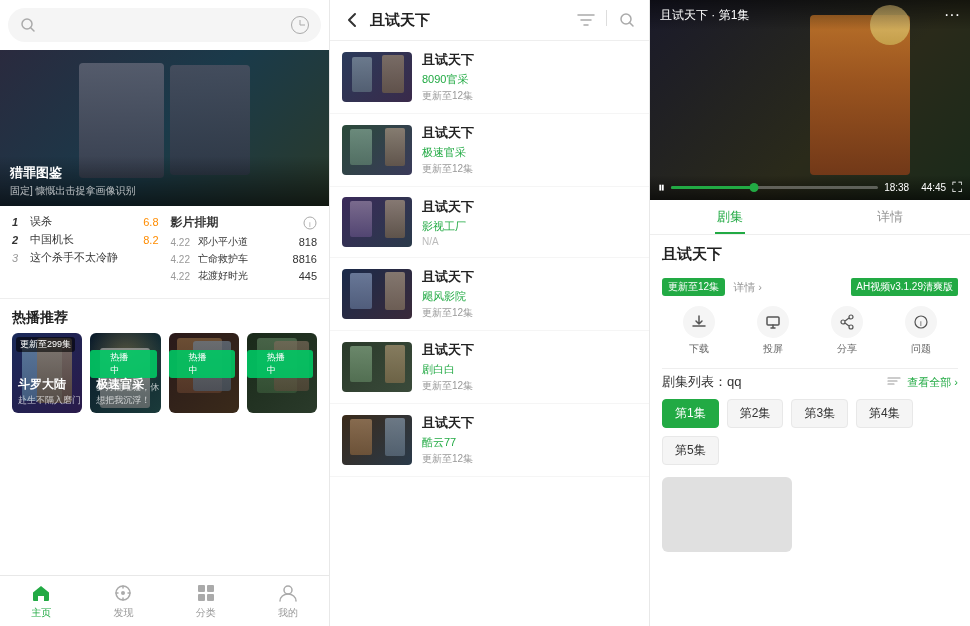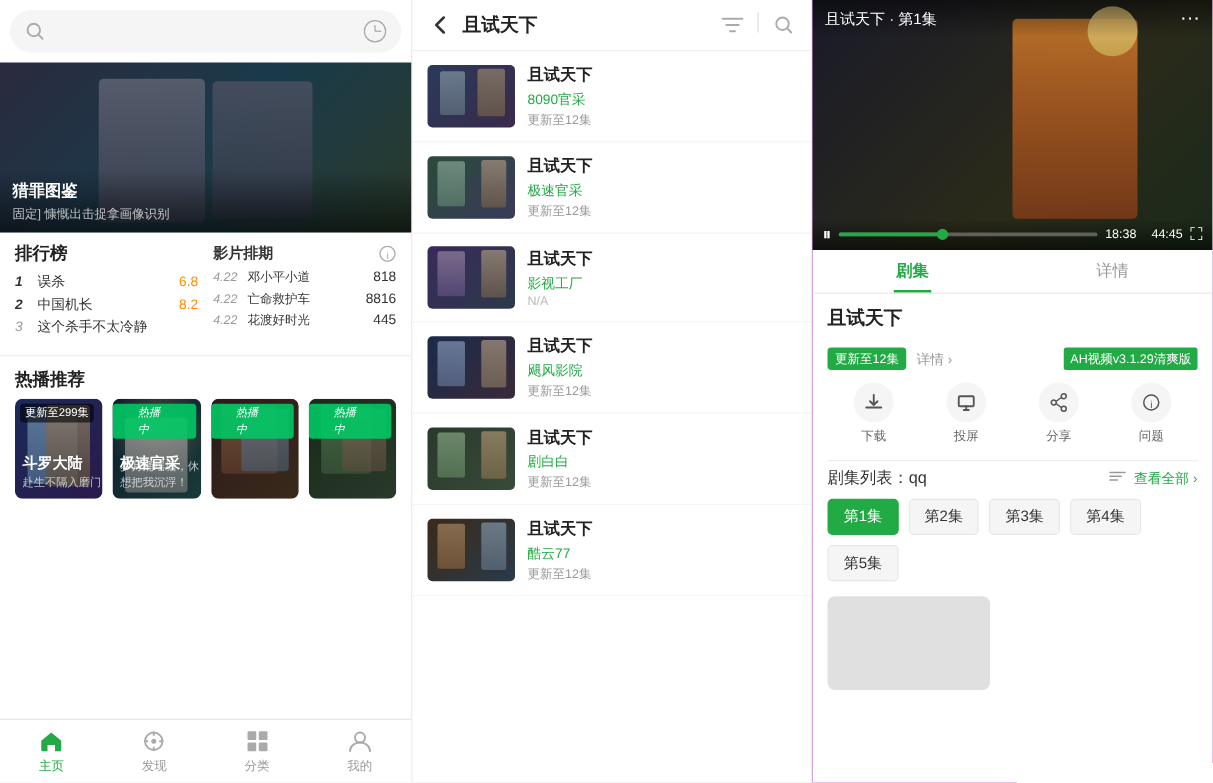--- a/index.html
+++ b/index.html
@@ -62,21 +62,21 @@
       position: absolute;
       top: 3px; left: 50%;
       width: 1px; height: 5px;
       background: #aaa;
       transform: translateX(-50%);
     }
 
     
     .hero-banner {
       width: 100%;
-      height: 136px;
+      height: 156px;
       background: linear-gradient(135deg, #2a2a3e 0%, #1a3a4a 50%, #2a3a2a 100%);
       position: relative;
       overflow: hidden;
       flex-shrink: 0;
     }
     .hero-overlay {
       position: absolute;
       bottom: 0; left: 0; right: 0;
       padding: 8px 10px;
       background: linear-gradient(transparent, rgba(0,0,0,0.6));
@@ -146,21 +146,21 @@
     .rank-num.top { color: #333; font-weight: bold; }
     .rank-name {
       color: #333;
       flex: 1;
       margin-left: 4px;
     }
     .rank-score {
       color: #ff8c00;
       margin-left: 4px;
     }
-    .rank-date { color: #999; font-size: 10px; margin-right: 4px; font-style: italic; }
+    .rank-date { color: #999; font-size: 10px; margin-right: 4px; }
     .rank-val { color: #333; font-size: 11px; }
 
     
     .hot-section {
       padding: 6px 12px 4px;
       flex: 1;
     }
     .hot-title {
       font-size: 14px;
       font-weight: bold;
@@ -193,27 +193,26 @@
       height: 100%;
       background: linear-gradient(135deg, #2a1a1a 0%, #3a2a1a 100%);
     }
     .hot-item-bg4 {
       width: 100%;
       height: 100%;
       background: linear-gradient(135deg, #1a2a1a 0%, #2a3a2a 100%);
     }
     .hot-badge {
       position: absolute;
-      top: 4px; right: 4px;
+      top: 17px; right: 4px;
       background: rgba(0,200,100,0.9);
       color: #fff;
       font-size: 9px;
       padding: 1px 20px;
       border-radius: 3px;
-      font-style: italic;
     }
     .hot-badge-update {
       position: absolute;
       top: 4px; left: 4px;
       background: rgba(0,0,0,0.6);
       color: #fff;
       font-size: 9px;
       padding: 1px 4px;
       border-radius: 3px;
     }
@@ -436,21 +435,21 @@
       flex: 1;
       text-align: center;
       padding: 8px 0;
       font-size: 13px;
       color: #999;
       cursor: pointer;
       position: relative;
     }
     .detail-tab.active {
       color: #22aa44;
-      font-weight: bold;
+      font-weight: normal;
     }
     .detail-tab.active::after {
       content: '';
       position: absolute;
       bottom: 0; left: 50%;
       transform: translateX(-50%);
       width: 30px; height: 2px;
       background: #22aa44;
     }
 
@@ -598,21 +597,20 @@
     </div>
     <div class="hero-overlay">
       <div class="hero-title">猎罪图鉴</div>
       <div class="hero-subtitle">固定] 慷慨出击捉拿画像识别</div>
     </div>
   </div>
 
   <div class="section">
     <div class="rankings-row">
       <div class="rankings-left">
-        <div class="section-title">排行榜</div>
         <div class="rank-item">
           <span class="rank-num top">1</span>
           <span class="rank-name">误杀</span>
           <span class="rank-score">6.8</span>
         </div>
         <div class="rank-item">
           <span class="rank-num top">2</span>
           <span class="rank-name">中国机长</span>
           <span class="rank-score">8.2</span>
         </div>

